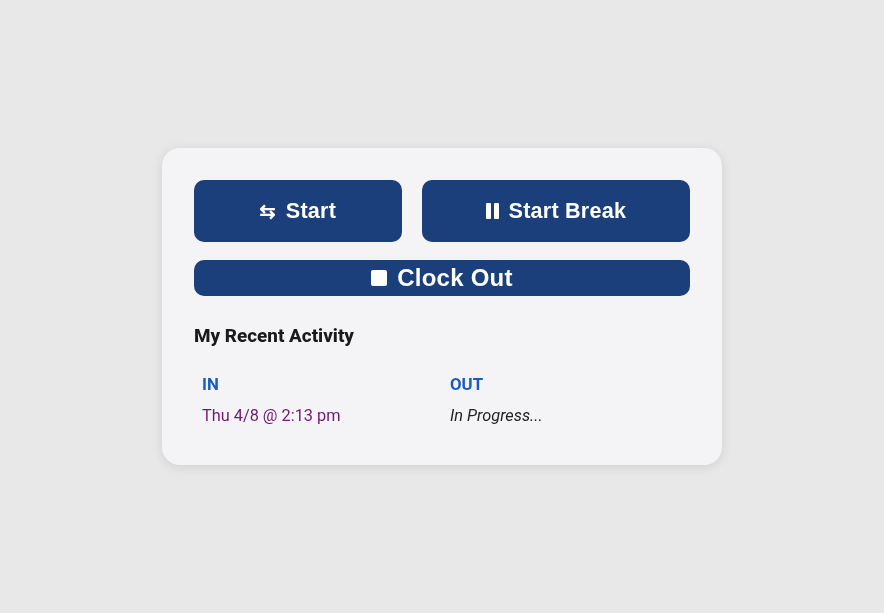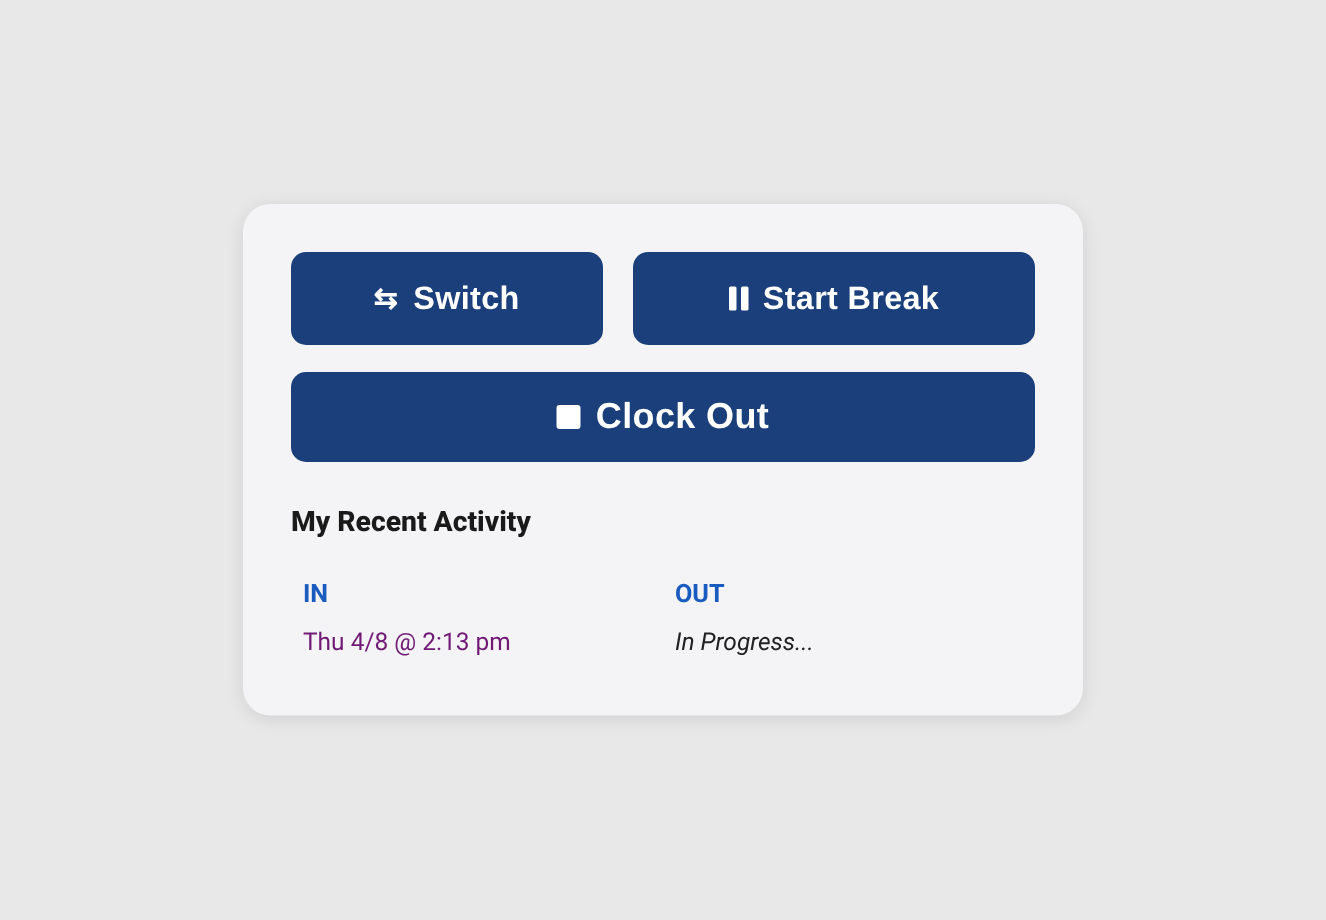--- a/index.html
+++ b/index.html
@@ -51,21 +51,21 @@
       flex: 1;
     }
 
     .btn-start-break {
       flex: 1.4;
     }
 
     .btn-clock-out {
       width: 100%;
       font-size: 1.5rem;
-      padding: 16px 28px;
+      padding: 4px 28px;
       border-radius: 10px;
       margin-bottom: 28px;
     }
 
     .section-title {
       font-size: 1.18rem;
       font-weight: 800;
       color: #1a1a1a;
       margin-bottom: 27px;
     }
@@ -133,21 +133,21 @@
     }
   </style>
 </head>
 <body>
 
 <div class="card">
 
   <div class="top-buttons">
     <button class="btn btn-switch">
       <span class="switch-icon">⇆</span>
-      <span>Switch</span>
+      <span>Start</span>
     </button>
     <button class="btn btn-start-break">
       <span class="pause-icon">
         <span class="pause-bar"></span>
         <span class="pause-bar"></span>
       </span>
       <span>Start Break</span>
     </button>
   </div>
 

